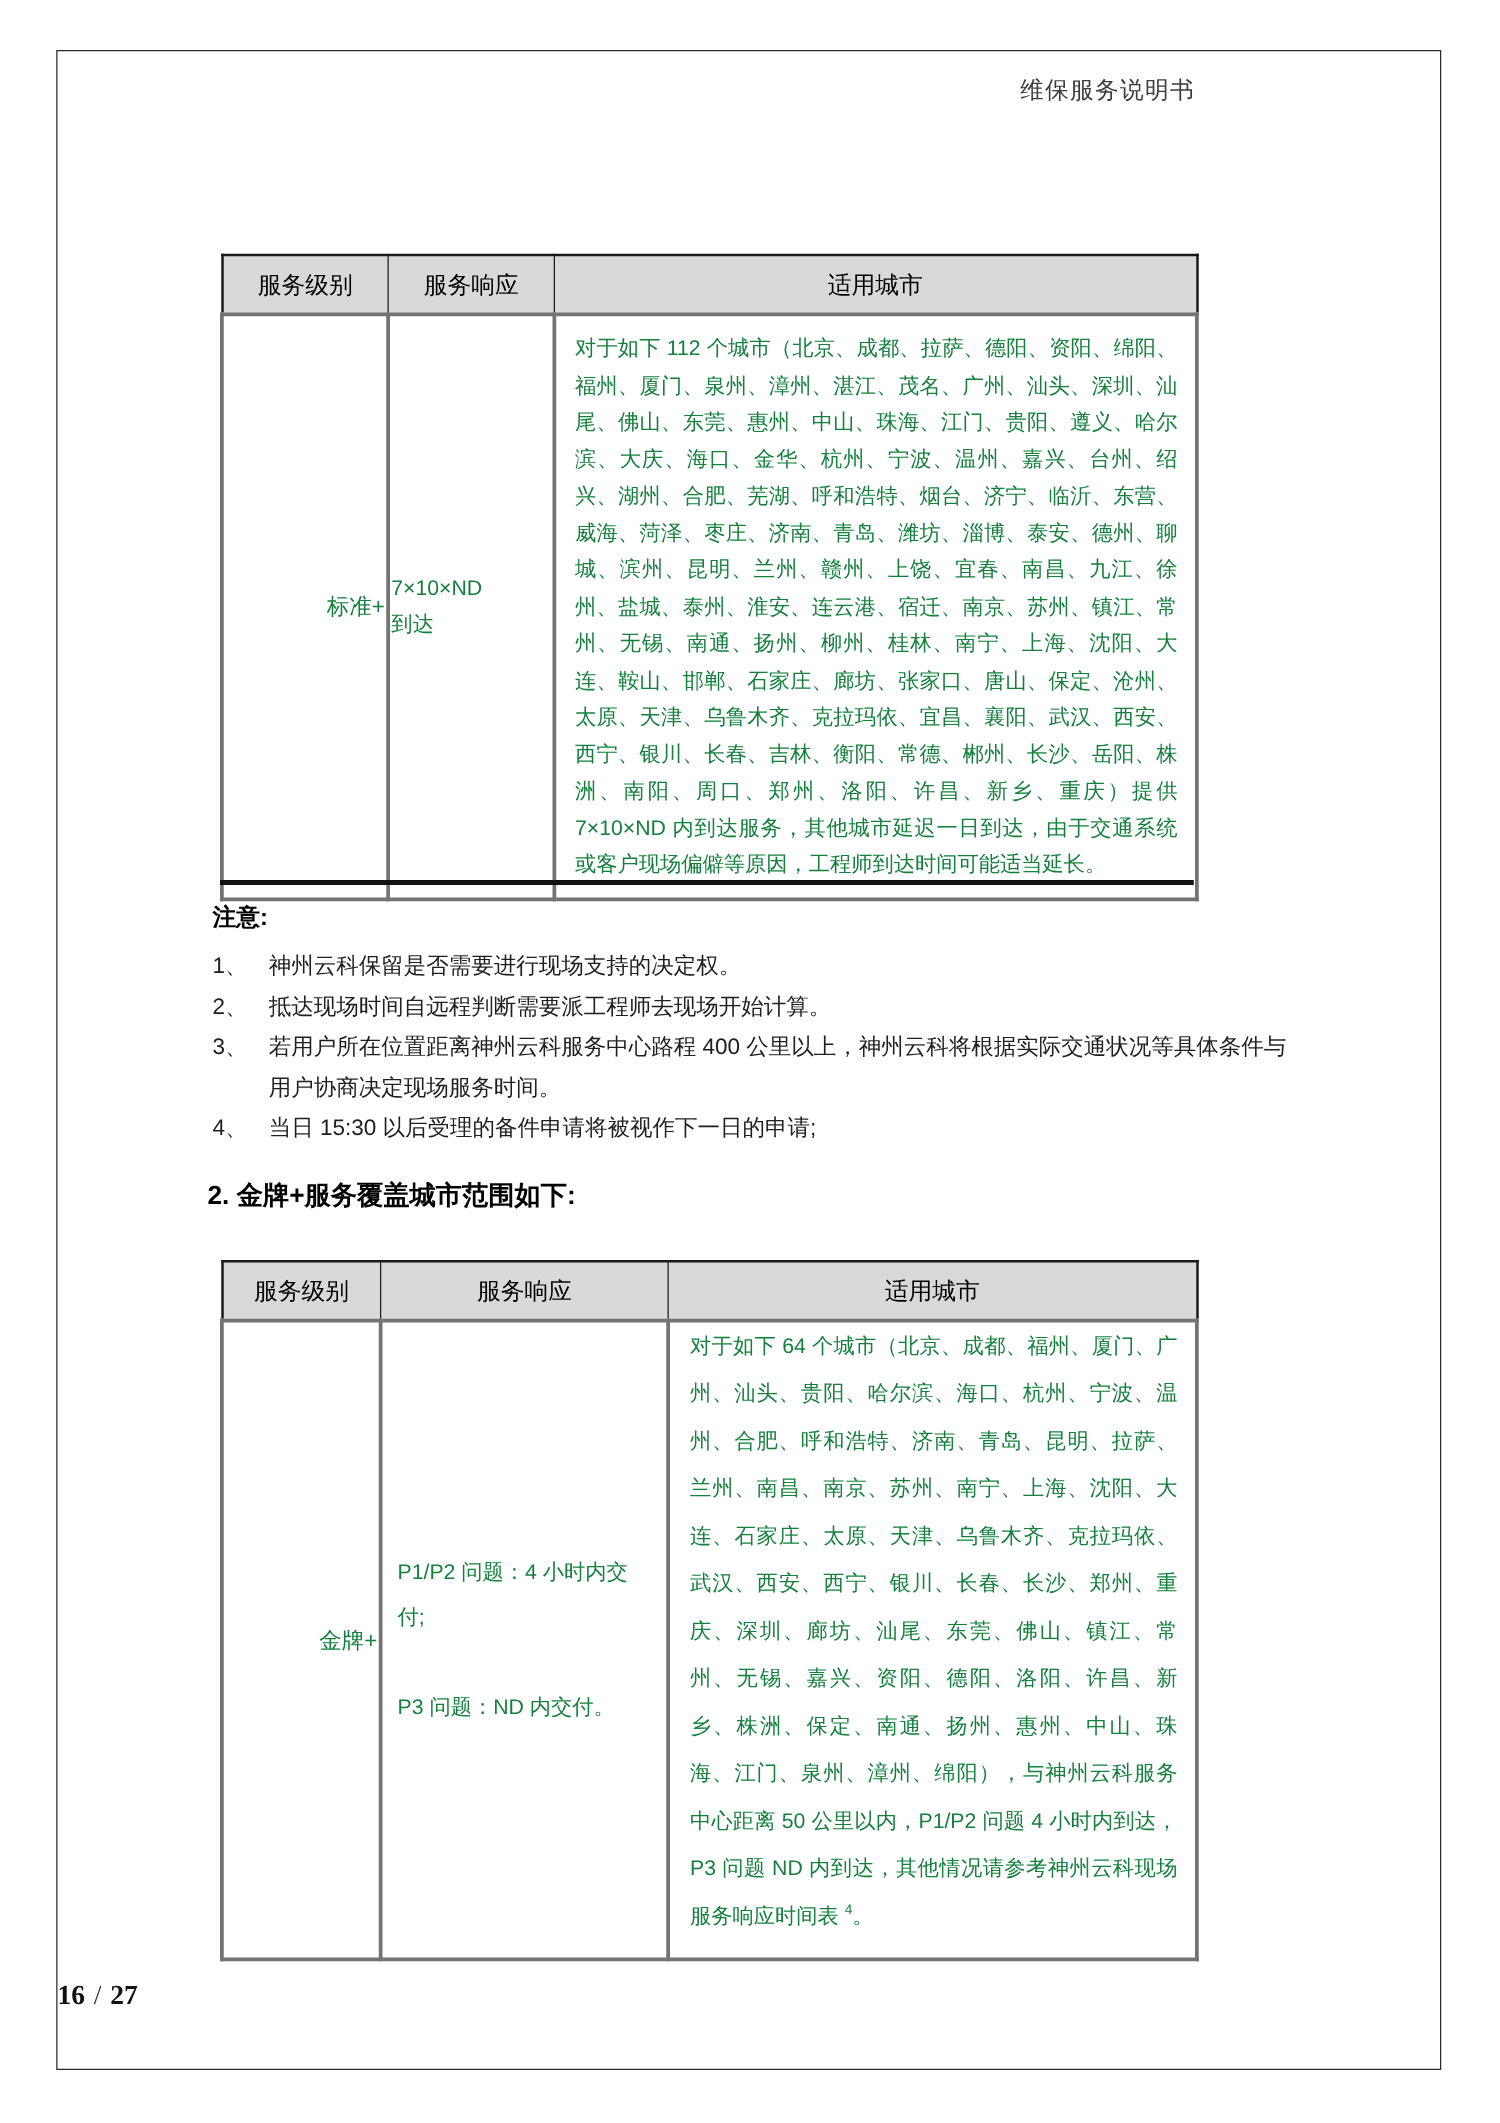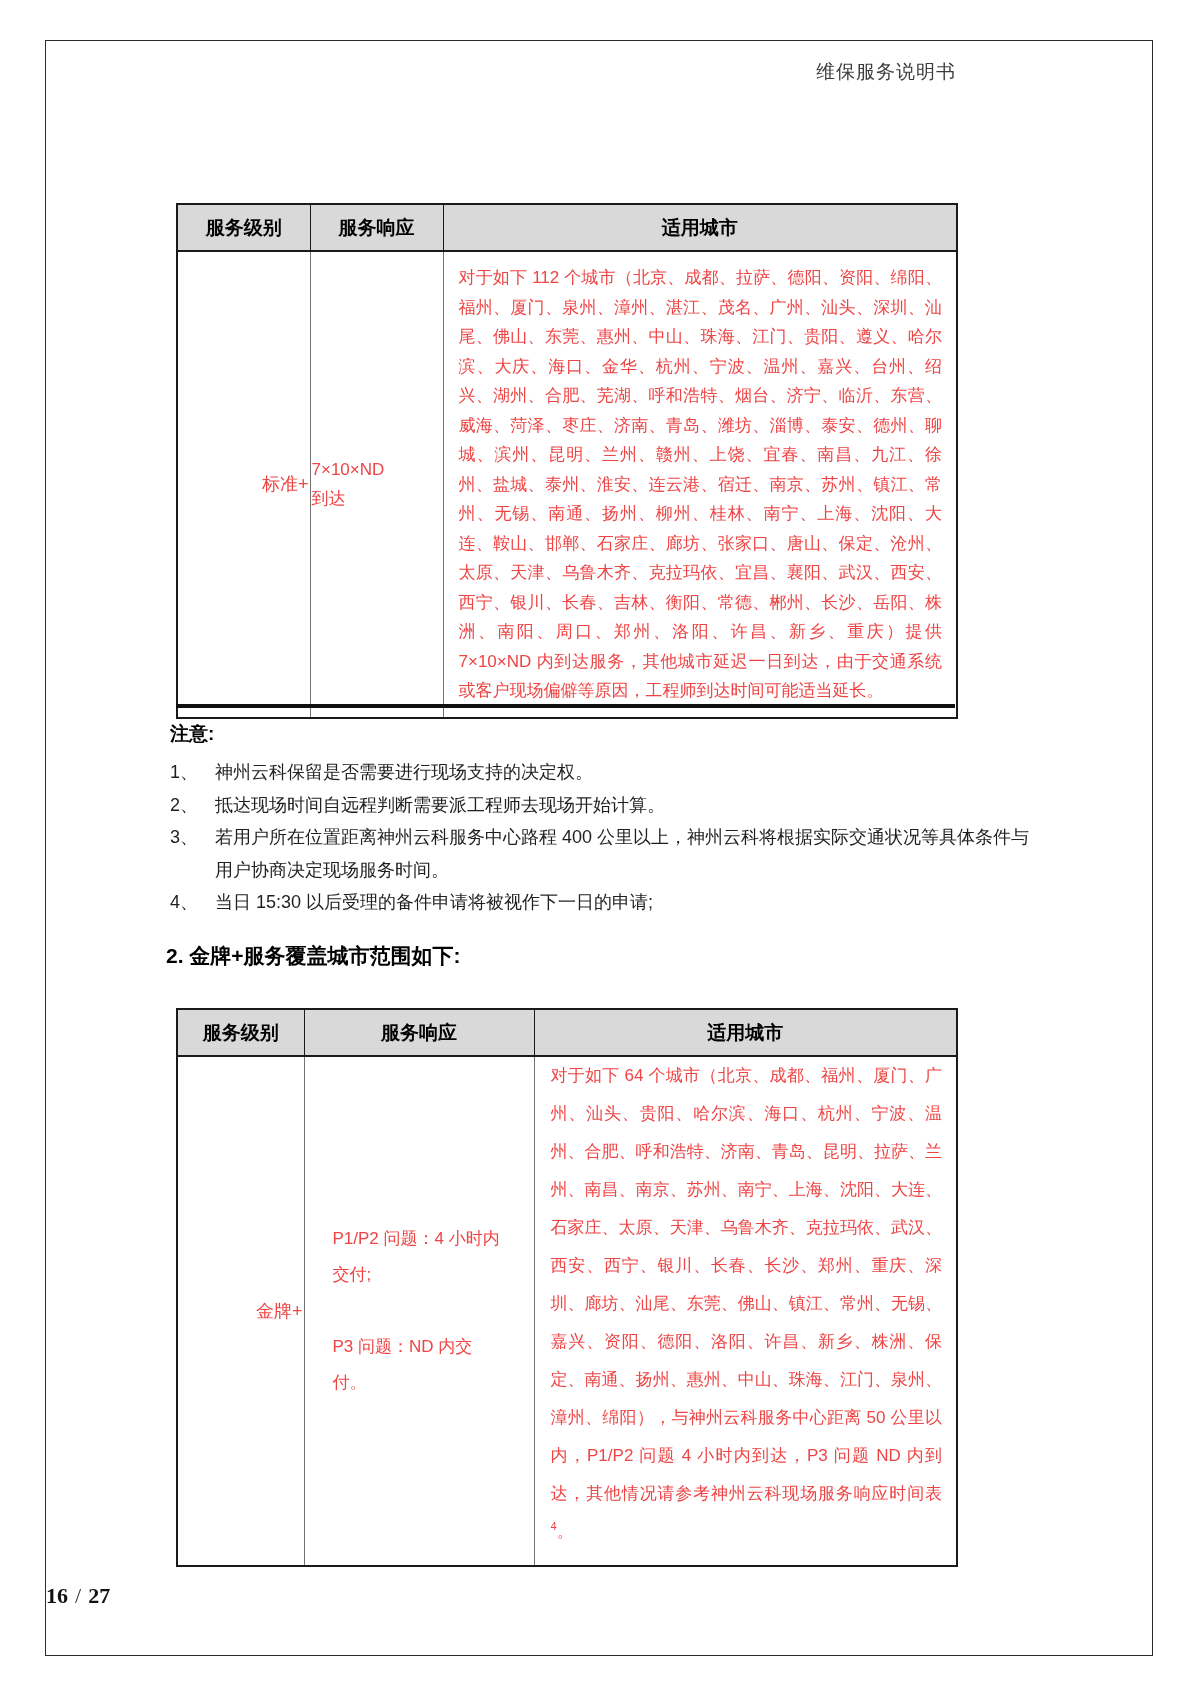--- a/index.html
+++ b/index.html
@@ -26,30 +26,30 @@
 
   table.svc {
     position:absolute; left:176px; width:780px; table-layout:fixed;
     border-collapse:collapse; background:#fff;
     border:2px solid #1a1a1a;
   }
   #table1 { top:203px; }
   #table2 { top:1008px; }
   table.svc th {
     background:#d9d9d9; border:1px solid #1a1a1a; border-bottom:2px solid #1a1a1a;
-    font-size:19px; font-weight:bold; text-align:center; color:#000;
+    font-size:19px; font-weight:normal; text-align:center; color:#000;
     height:45px; padding:0 20px;margin-top:21px;
   }
   table.svc td {
-    border:1px solid #737373; vertical-align:middle; color:#ef4444;
+    border:3px solid #737373; vertical-align:middle; color:#15803d;
   }
   td.level-cell { text-align:right; font-size:18px; }
   td.resp-cell  { text-align:left; font-size:17px; white-space:pre-line; }
   #table1 td.resp-cell { line-height:29px; }
-  #table2 td.resp-cell { line-height:36px; padding:0 28px; }
+  #table2 td.resp-cell { line-height:36px; padding:0 12px; }
   td.cities-cell {
     vertical-align:top; text-align:justify; text-justify:inter-ideograph;
   }
   #table1 td.cities-cell { font-size:17px; line-height:29.5px; padding:11px 14px 11px 15px; }
   #table2 td.cities-cell { font-size:17px; line-height:38px;   padding:0 14px 14px 16px; }
   td.cities-cell sup { font-size:11px; line-height:0; }
 
   .divider {
     position:absolute; left:176px; top:704px; width:779px; height:4px; background:#111;
   }

